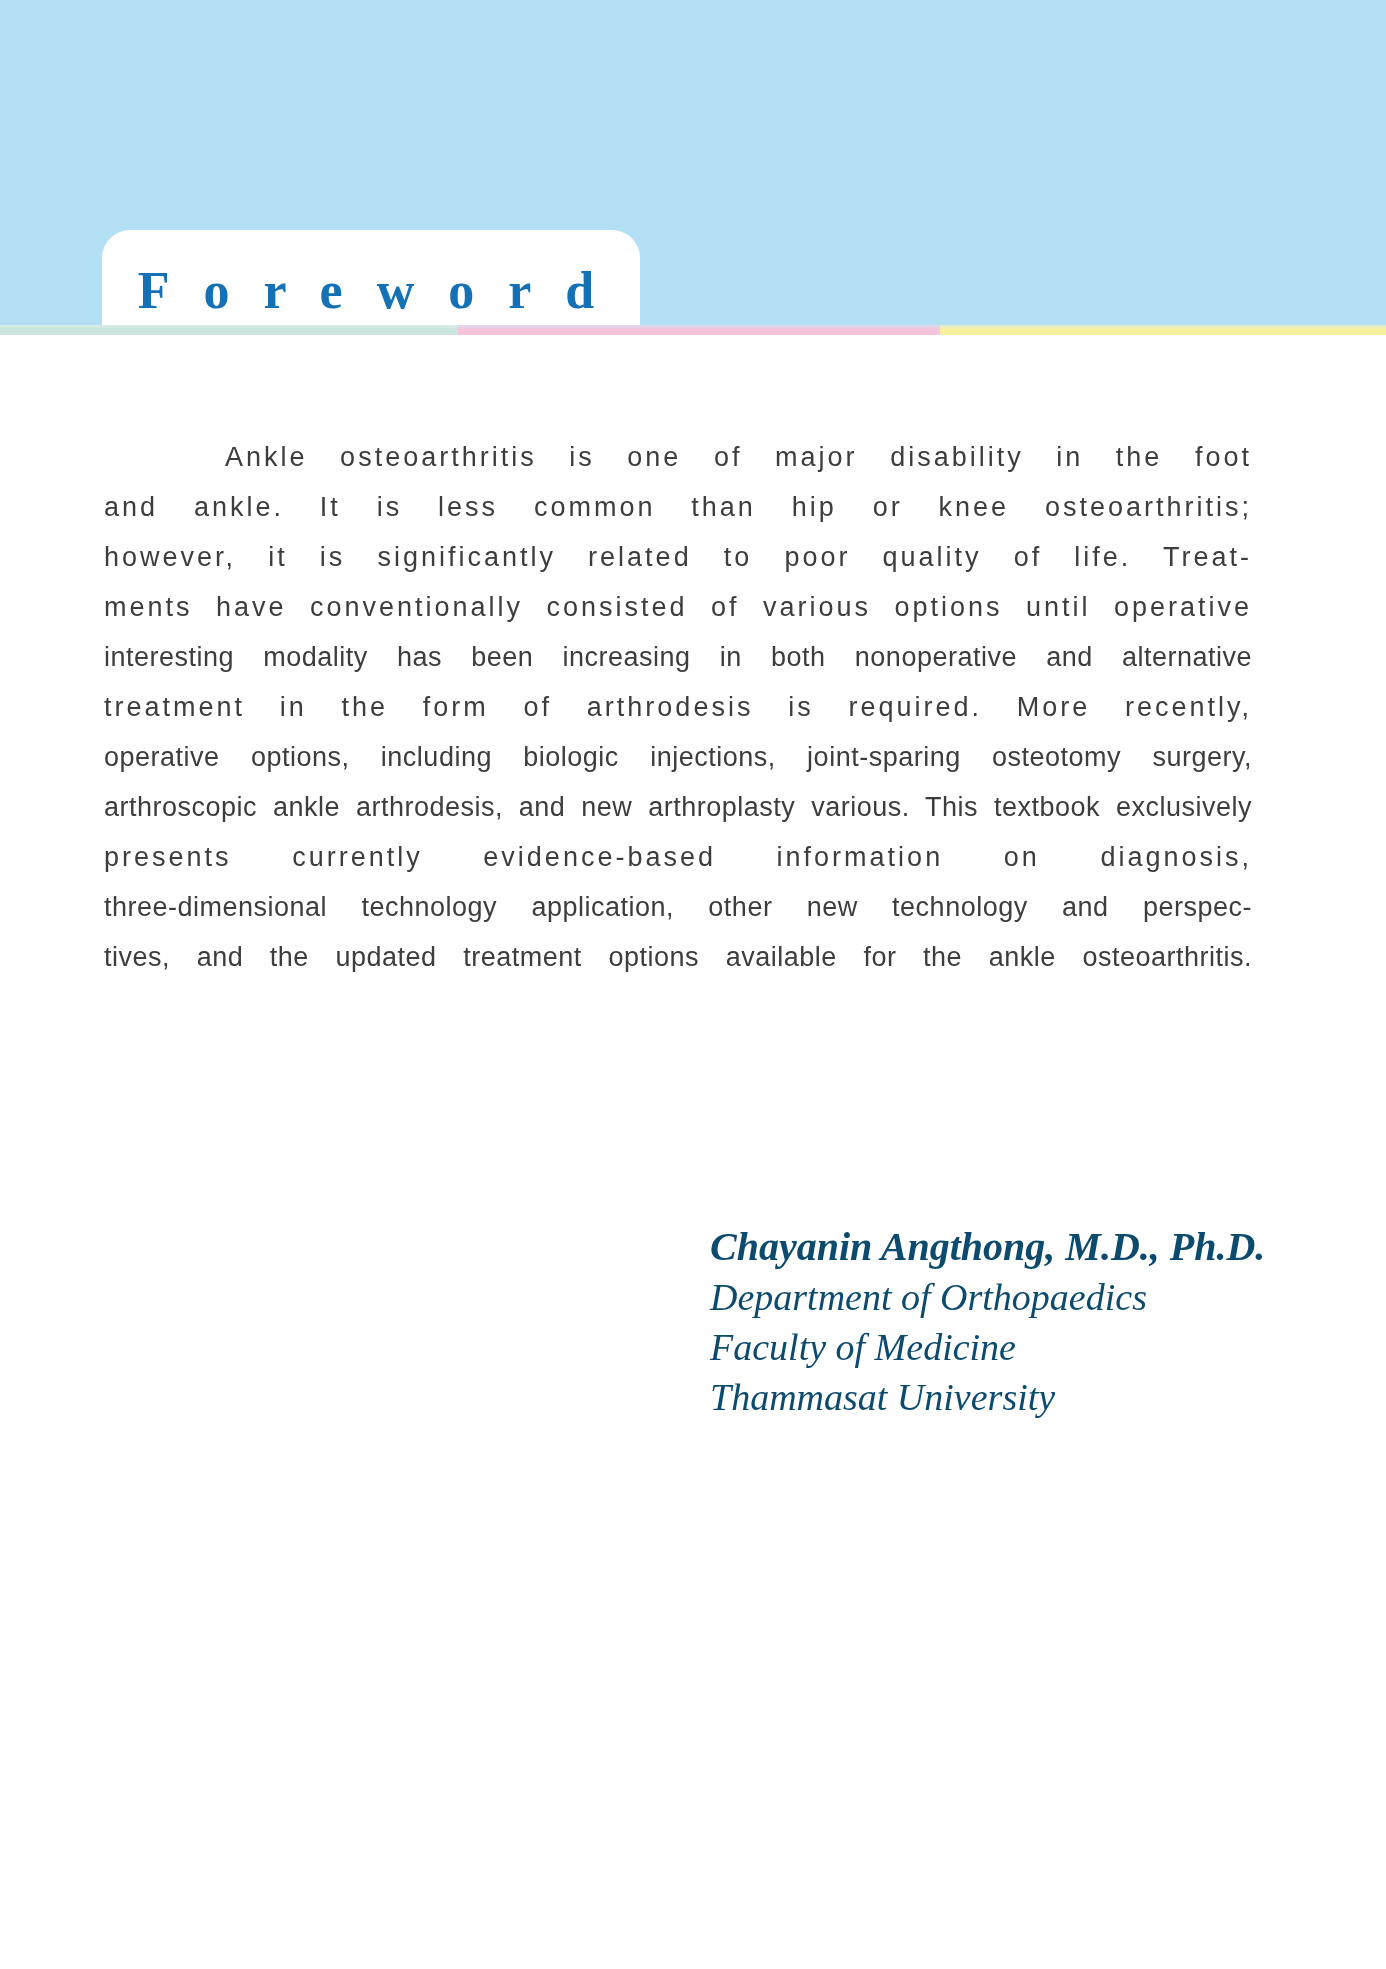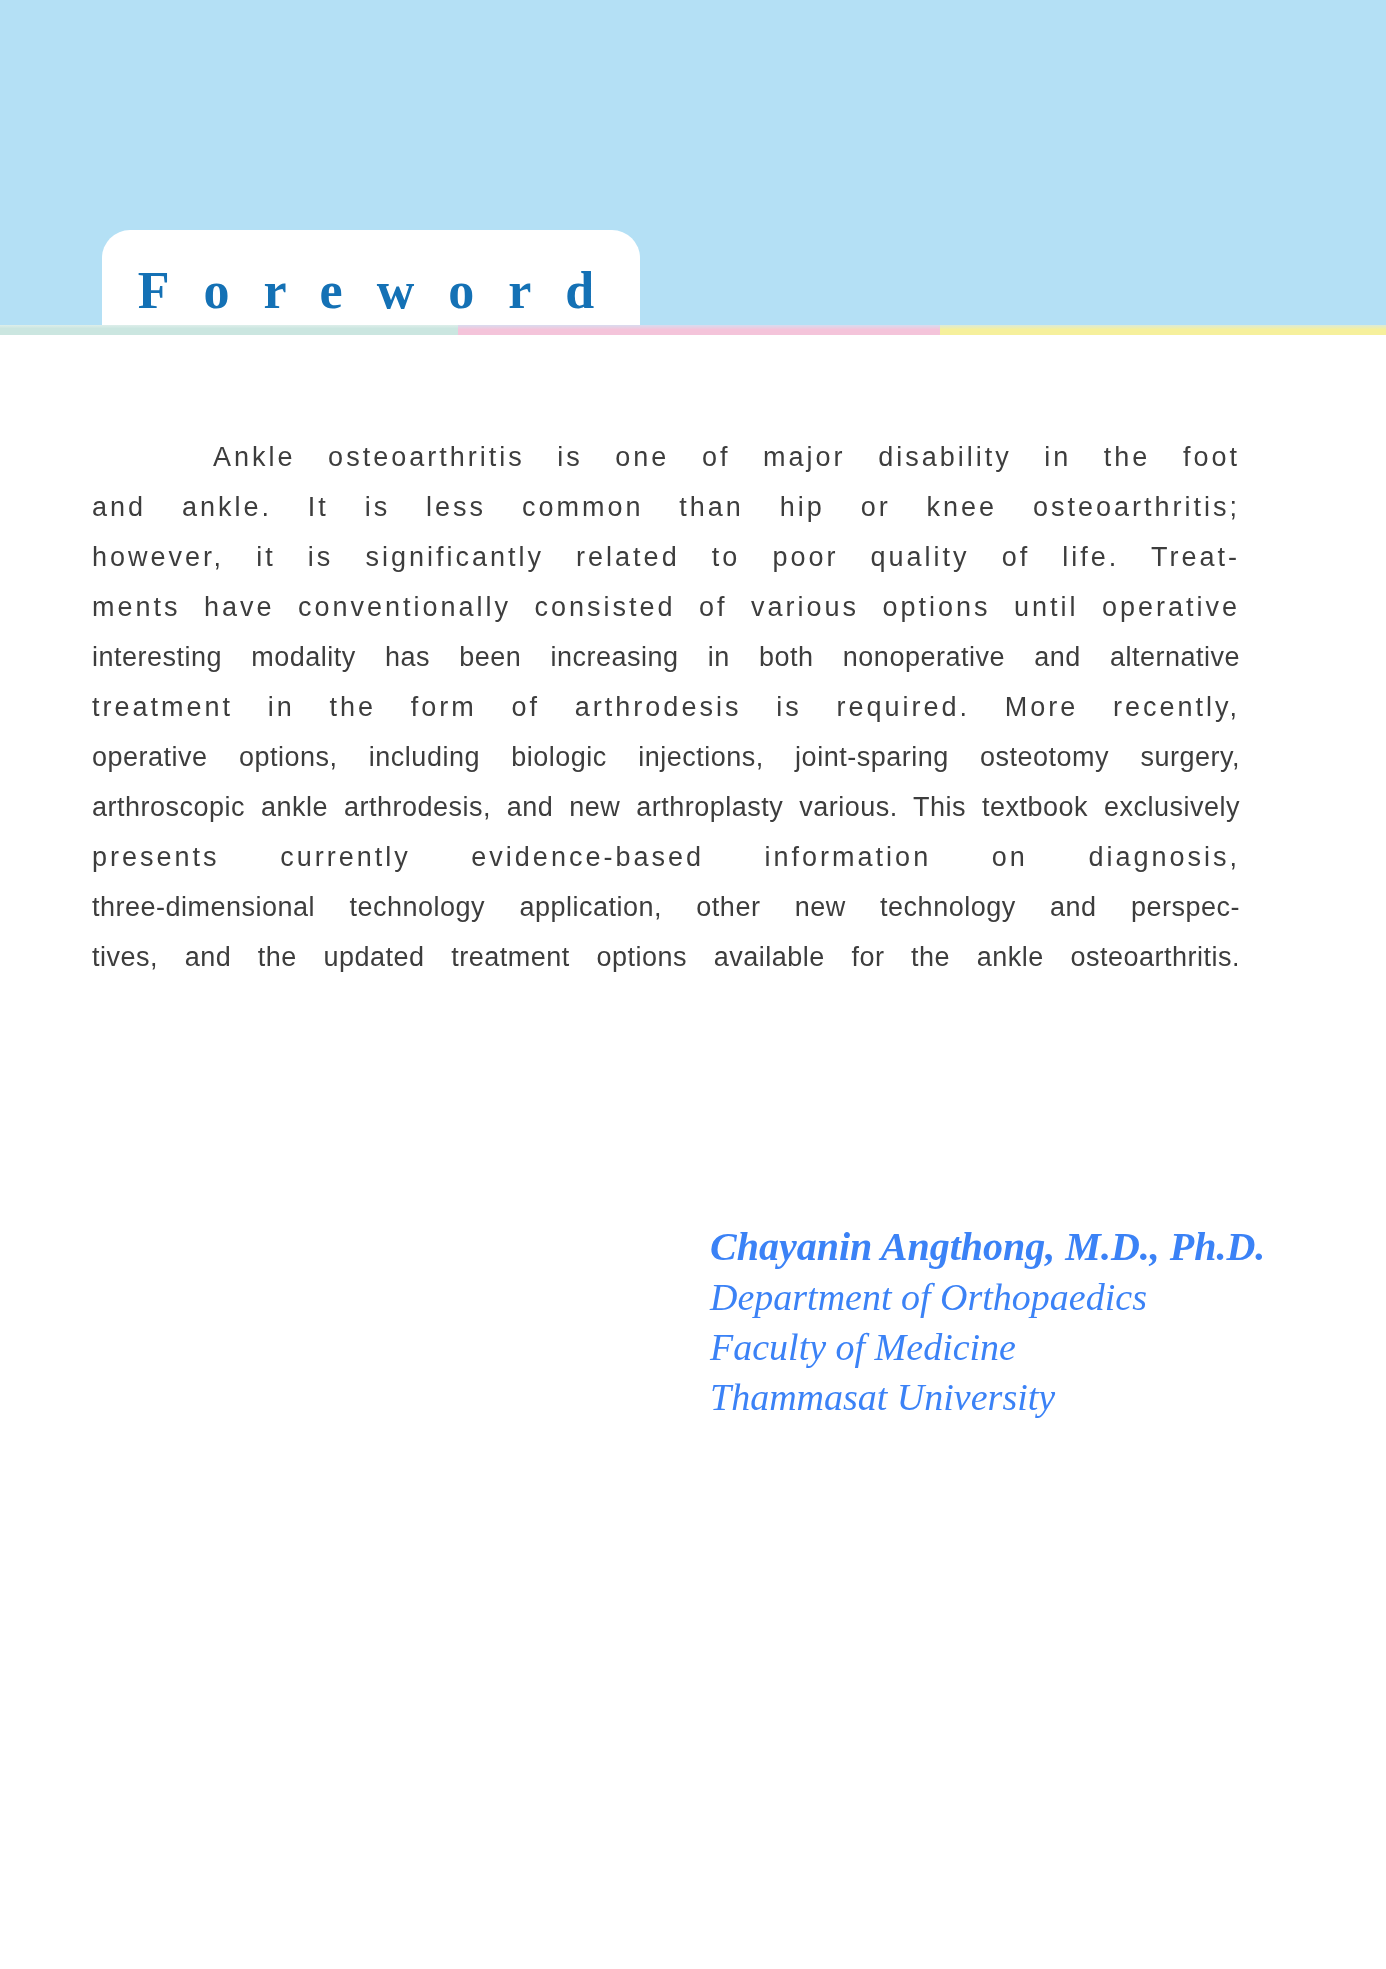--- a/index.html
+++ b/index.html
@@ -52,41 +52,41 @@
     letter-spacing: 34px;
     color: #1471b5;
     white-space: nowrap;
     line-height: 1;
     text-align: right;
   }
 
   
   .body-paragraph {
     position: absolute;
-    left: 92px; top: 432px;
+    left: 104px; top: 432px;
     width: 1148px;
     color: #3d3d3d;
     font-size: 27px;
     font-weight: 300;
     line-height: 50px;
   }
   .pline {
     text-align: justify;
     text-align-last: justify;
     white-space: nowrap;
     letter-spacing: 0.5px;
   }
   .pline.sp { letter-spacing: 3px; }
   .pline.indent { padding-left: 121px; }
 
   
   .signature {
     position: absolute;
     left: 710px; top: 1222px;
-    color: #3b82f6;
+    color: #0c4a6e;
     font-family: "Liberation Serif", serif;
     font-style: italic;
     font-size: 38px;
     line-height: 50px;
   }
   .signature .name {
     font-weight: bold;
     font-size: 40px;
   }
 </style>

